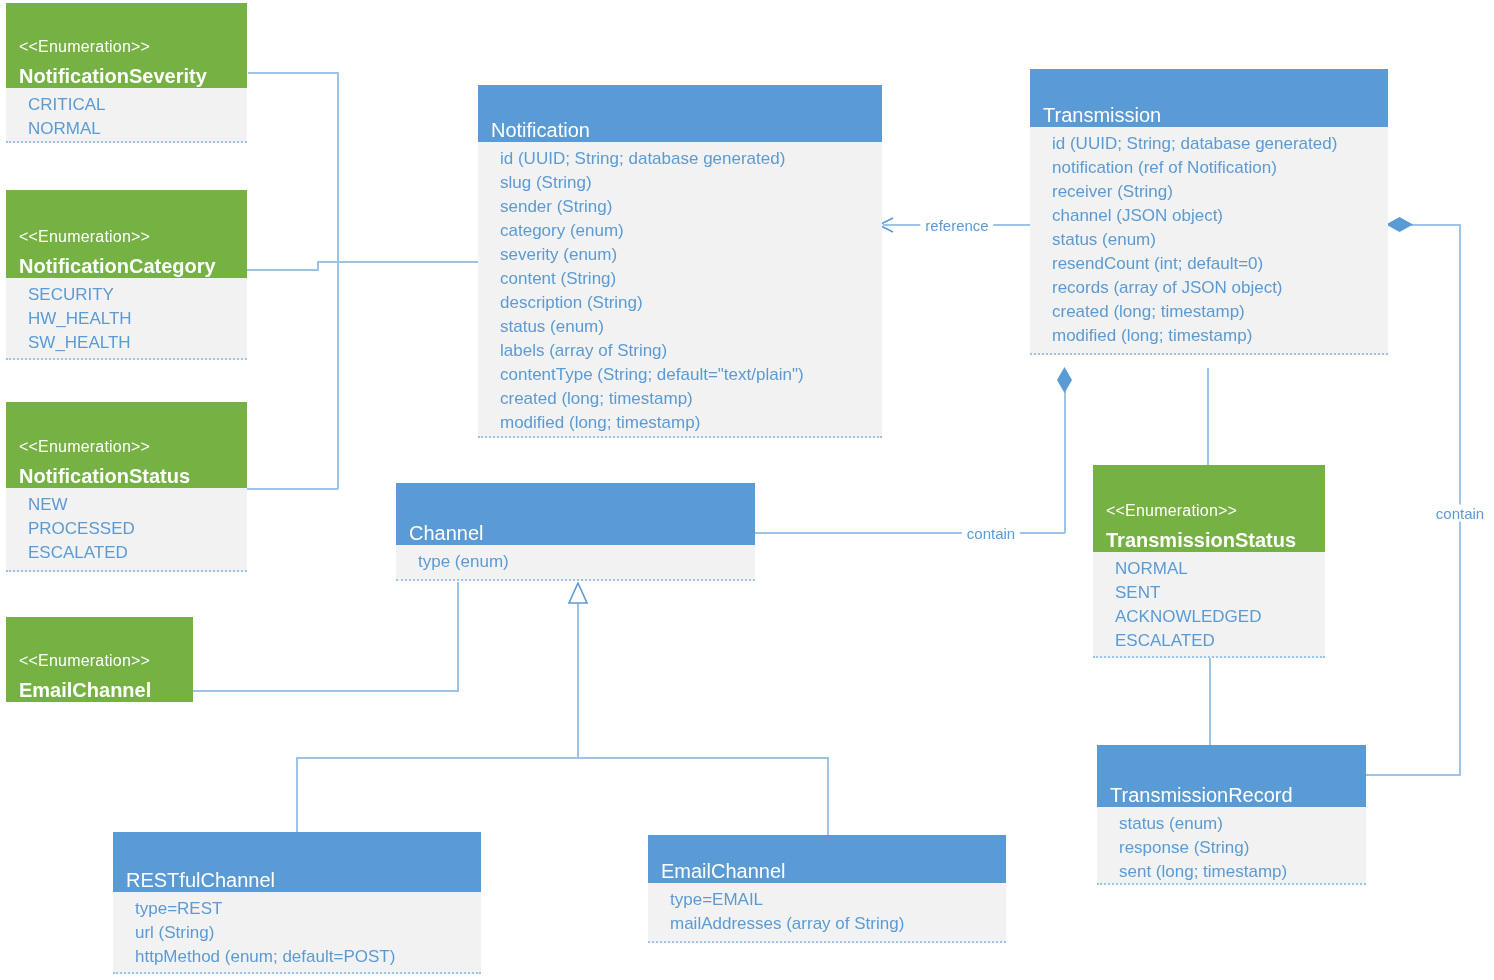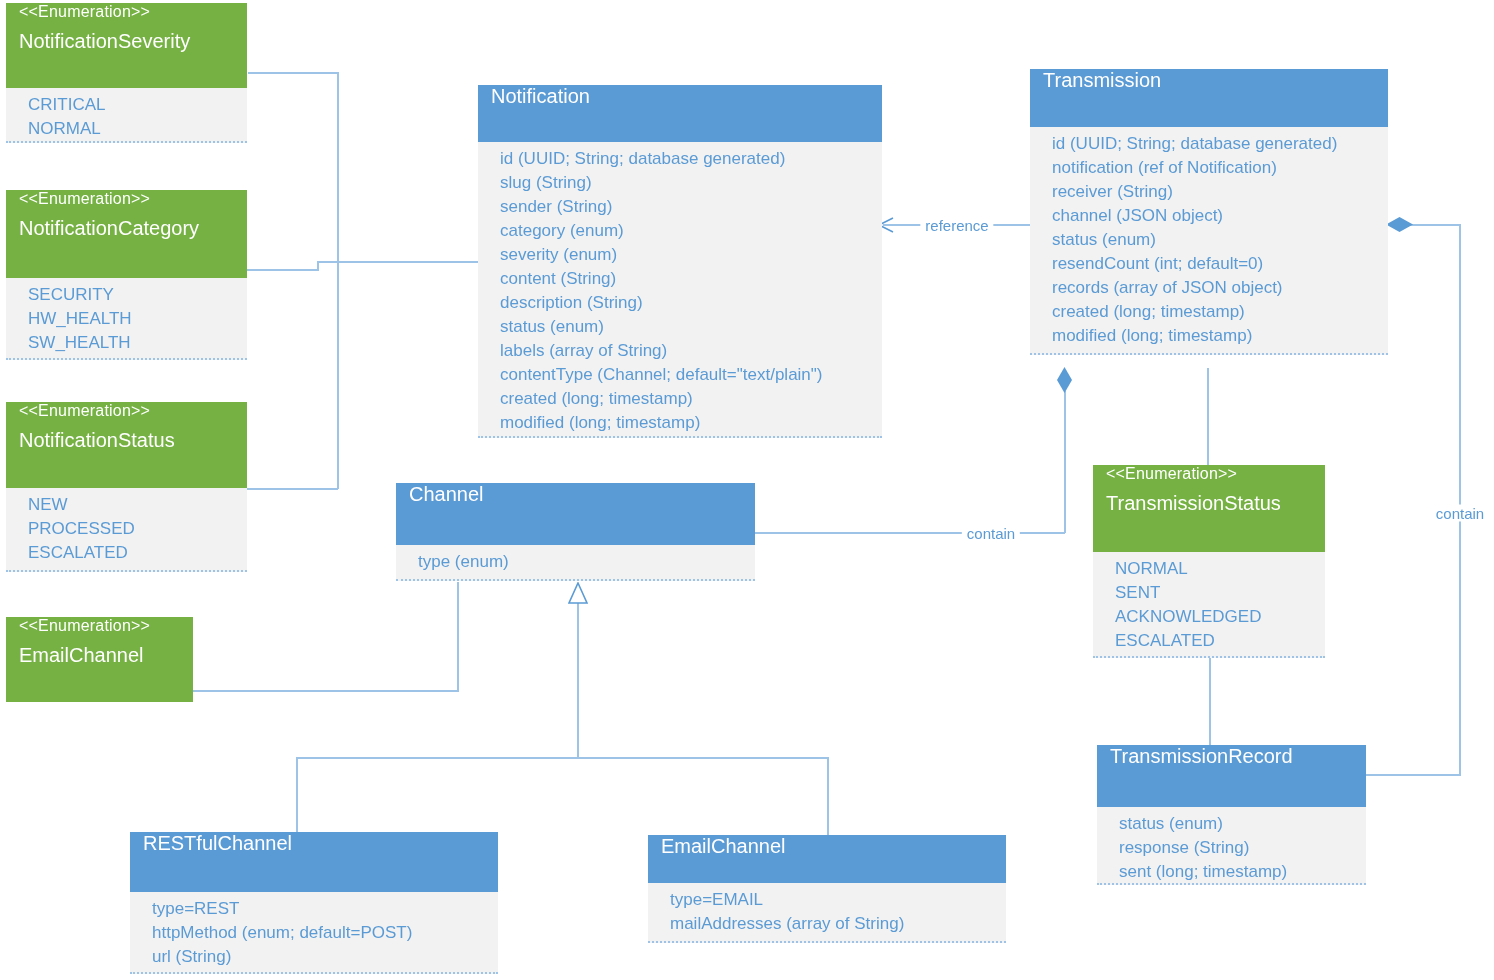--- a/index.html
+++ b/index.html
@@ -9,26 +9,26 @@
     --attr-blue:#5B9BD5;
     --line:#9DC3E6;
     --line-strong:#5B9BD5;
   }
   *{box-sizing:border-box;margin:0;padding:0}
   html,body{background:#fff}
   body{font-family:"Liberation Sans",sans-serif}
   .canvas{position:relative;width:1494px;height:980px;background:#fff;overflow:hidden}
 
   .uml-box{position:absolute}
-  .hdr{color:#fff;padding:0 13px;display:flex;flex-direction:column;justify-content:flex-start}
+  .hdr{color:#fff;padding:0 13px;display:flex;flex-direction:column;justify-content:flex-end}
   .enum-hdr{background:var(--enum-green)}
   .class-hdr{background:var(--class-blue)}
   .stereo{font-size:16px;margin-bottom:9px;letter-spacing:.2px}
   .box-title{font-size:20px}
-  .enum-hdr .box-title{font-weight:400}
+  .enum-hdr .box-title{font-weight:700}
   .class-hdr .box-title{font-weight:400}
   .box-body{background:var(--body-bg);border-bottom:2px dotted var(--line);padding-top:5px;overflow:hidden}
   .attr-row{font-size:17px;line-height:24px;color:var(--attr-blue);padding-left:22px;white-space:nowrap}
 
   .seg{position:absolute;background:var(--line)}
   .seg.h{height:2px}
   .seg.v{width:2px}
   .conn-label{position:absolute;transform:translate(-50%,-50%);background:#fff;padding:0 5px;
               font-size:15px;color:var(--line-strong);white-space:nowrap}
   .marker{position:absolute;line-height:0}
@@ -152,21 +152,21 @@
     <div class="box-body" style="height:296px">
         <div class="attr-row">id (UUID; String; database generated)</div>
         <div class="attr-row">slug (String)</div>
         <div class="attr-row">sender (String)</div>
         <div class="attr-row">category (enum)</div>
         <div class="attr-row">severity (enum)</div>
         <div class="attr-row">content (String)</div>
         <div class="attr-row">description (String)</div>
         <div class="attr-row">status (enum)</div>
         <div class="attr-row">labels (array of String)</div>
-        <div class="attr-row">contentType (Channel; default="text/plain")</div>
+        <div class="attr-row">contentType (String; default="text/plain")</div>
         <div class="attr-row">created (long; timestamp)</div>
         <div class="attr-row">modified (long; timestamp)</div>
       </div>
   </div>
 
   <div class="uml-box" style="left:1030px;top:69px;width:358px">
     <div class="hdr class-hdr" style="height:58px">
       <div class="box-title">Transmission</div>
     </div>
     <div class="box-body" style="height:228px">
@@ -184,28 +184,28 @@
 
   <div class="uml-box" style="left:396px;top:483px;width:359px">
     <div class="hdr class-hdr" style="height:62px">
       <div class="box-title">Channel</div>
     </div>
     <div class="box-body" style="height:36px">
         <div class="attr-row">type (enum)</div>
       </div>
   </div>
 
-  <div class="uml-box" style="left:130px;top:832px;width:368px">
+  <div class="uml-box" style="left:113px;top:832px;width:368px">
     <div class="hdr class-hdr" style="height:60px">
       <div class="box-title">RESTfulChannel</div>
     </div>
     <div class="box-body" style="height:82px">
         <div class="attr-row">type=REST</div>
+        <div class="attr-row">url (String)</div>
         <div class="attr-row">httpMethod (enum; default=POST)</div>
-        <div class="attr-row">url (String)</div>
       </div>
   </div>
 
   <div class="uml-box" style="left:648px;top:835px;width:358px">
     <div class="hdr class-hdr" style="height:48px">
       <div class="box-title">EmailChannel</div>
     </div>
     <div class="box-body" style="height:60px">
         <div class="attr-row">type=EMAIL</div>
         <div class="attr-row">mailAddresses (array of String)</div>

